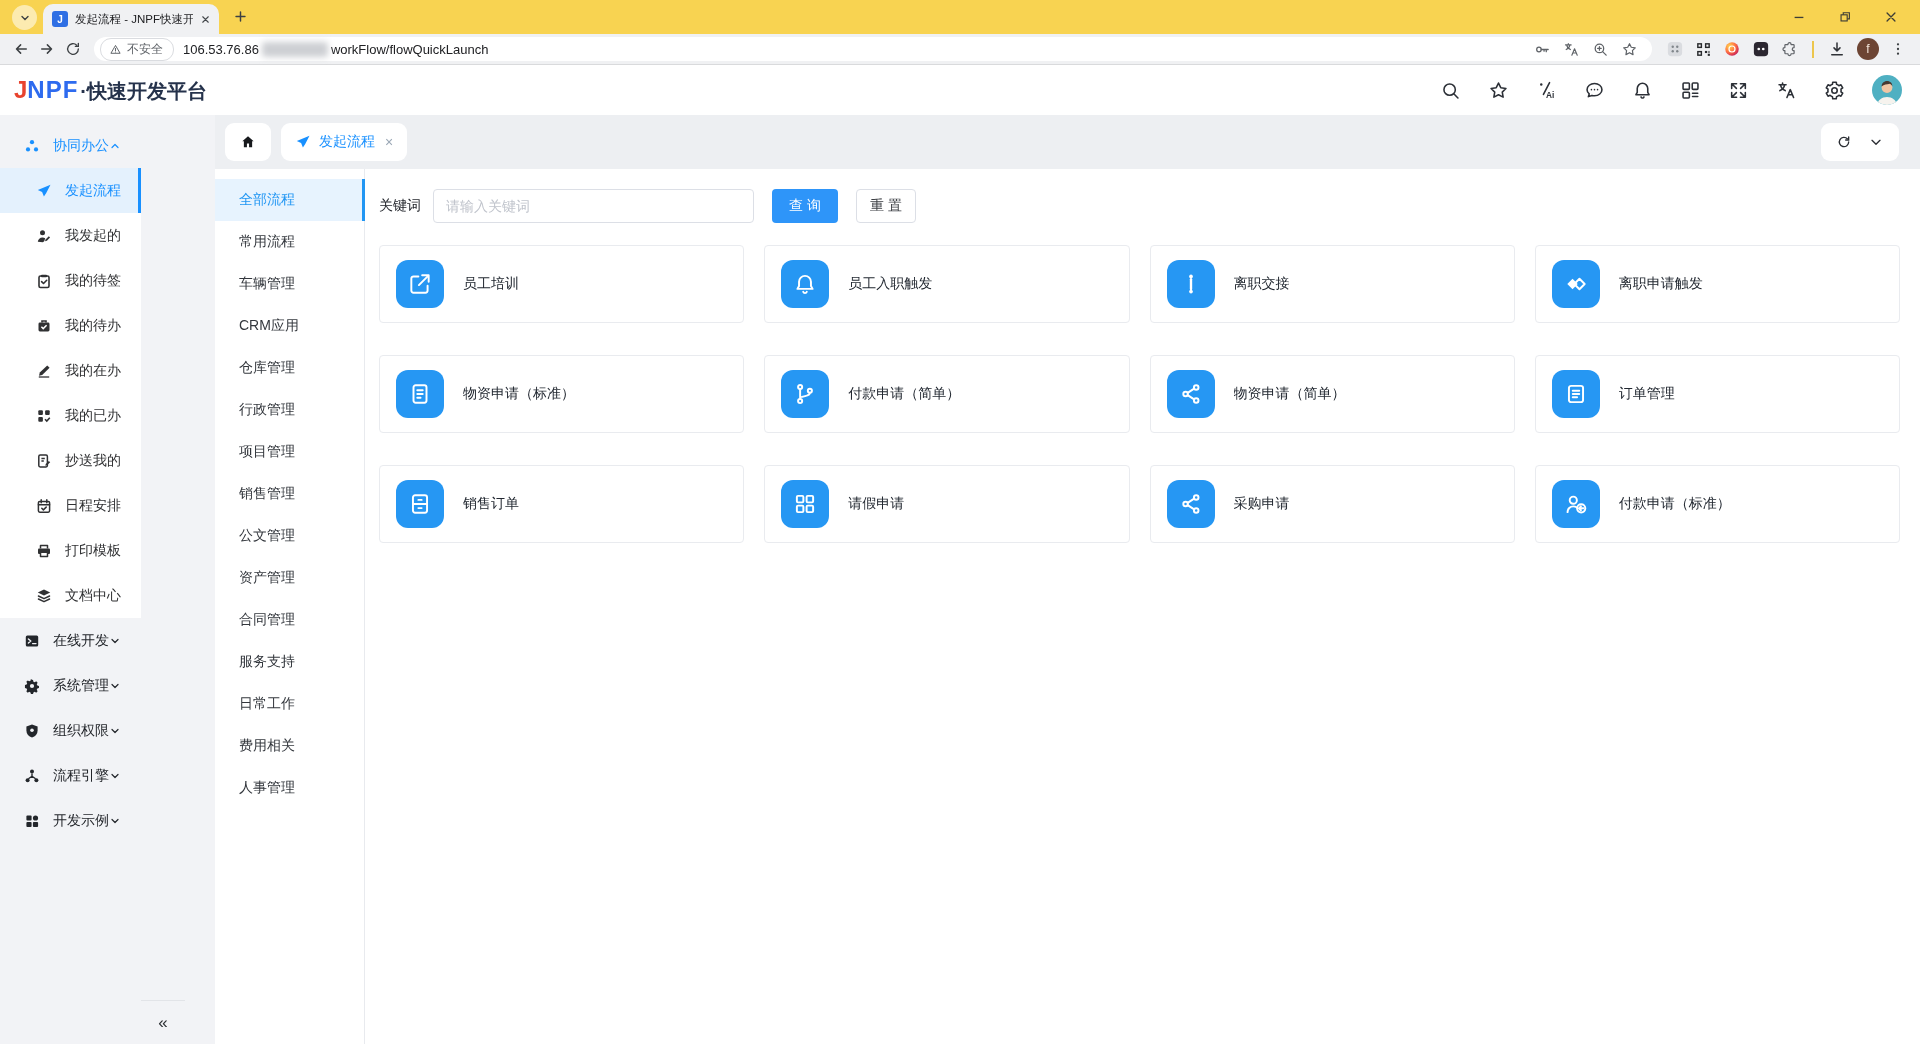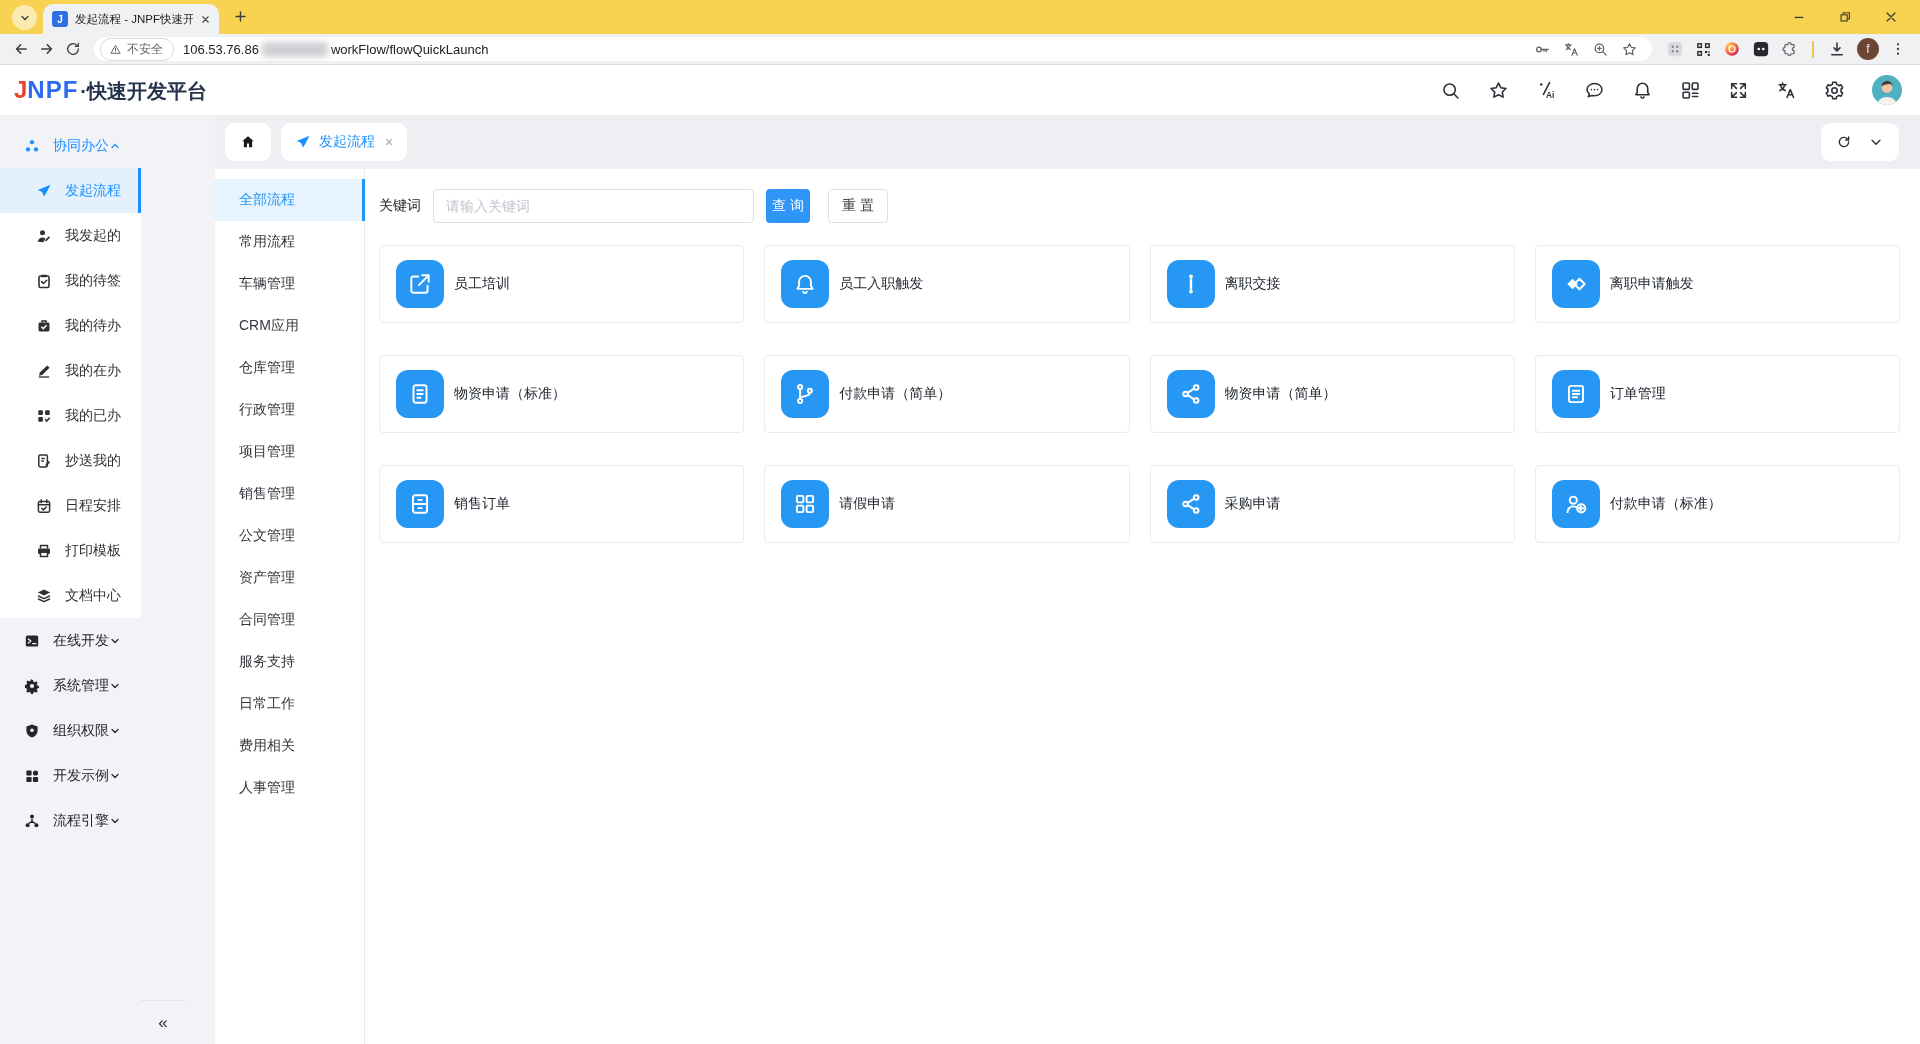--- a/index.html
+++ b/index.html
@@ -85,26 +85,26 @@
   .cat-item.active::after{content:"";position:absolute;right:-1px;top:0;bottom:0;width:3px;background:var(--cat-accent,#2196f3)}
 
   .main{flex:1;padding:20px 20px 0 14px;overflow:hidden}
   .search-row{display:flex;align-items:center;font-size:14px}
   .search-label{margin-right:12px;color:#23262c}
   .search-input{width:321px;height:34px;border:1px solid #dcdfe6;border-radius:4px;padding:0 12px;font-size:14px;
                 color:#be185d;outline:none;font-family:inherit}
   .search-input::placeholder{color:#c0c4cc}
   .btn{height:34px;border-radius:4px;font-size:14px;display:flex;align-items:center;justify-content:center;
        cursor:pointer;border:1px solid transparent;font-family:inherit}
-  .btn-primary{background:var(--btn-blue,#2e95f9);color:#fff;width:44px;margin-left:12px}
+  .btn-primary{background:var(--btn-blue,#2e95f9);color:#fff;width:66px;margin-left:18px}
   .btn-plain{background:#fff;border-color:#dcdfe6;color:#3a3d42;width:60px;margin-left:18px}
 
   .card-grid{display:grid;grid-template-columns:repeat(4,1fr);column-gap:20px;row-gap:32px;margin-top:22px}
   .card{height:78px;background:#fff;border:1px solid #e9ebef;border-radius:4px;display:flex;align-items:center;
-        padding:0 12px 0 16px;gap:10px;cursor:pointer}
+        padding:0 12px 0 16px;gap:19px;cursor:pointer}
   .card-icon{width:48px;height:48px;border-radius:12px;background:var(--card-blue,#2697f3);color:#fff;
              display:flex;align-items:center;justify-content:center;flex:0 0 48px}
   .card-icon svg{width:26px;height:26px}
   .card-label{font-size:14px;color:#222831;white-space:nowrap;overflow:hidden}
 </style>
 </head>
 <body>
 
 <div class="screen">
 
@@ -503,44 +503,44 @@
             </span>
             <span>组织权限</span>
             <span class="chev down">
               <svg viewBox="0 0 16 16" fill="none" stroke="currentColor" stroke-width="1.6" stroke-linecap="round" stroke-linejoin="round" width="12" height="12">
                 <path d="M4 6l4 4 4-4"></path>
               </svg>
             </span>
           </div>
           <div class="sb-group">
             <span class="icon">
+              <svg viewBox="0 0 16 16">
+                <circle cx="8" cy="3.6" r="2" fill="currentColor"></circle>
+                <circle cx="3.6" cy="12.2" r="2" fill="currentColor"></circle>
+                <circle cx="12.4" cy="12.2" r="2" fill="currentColor"></circle>
+                <path d="M8 5.6v2.6M8 8.2l-3.6 2.6M8 8.2l3.6 2.6" fill="none" stroke="currentColor" stroke-width="1.4"></path>
+              </svg>
+            </span>
+            <span>流程引擎</span>
+            <span class="chev down">
+              <svg viewBox="0 0 16 16" fill="none" stroke="currentColor" stroke-width="1.6" stroke-linecap="round" stroke-linejoin="round" width="12" height="12">
+                <path d="M4 6l4 4 4-4"></path>
+              </svg>
+            </span>
+          </div>
+          <div class="sb-group">
+            <span class="icon">
               <svg viewBox="0 0 16 16" fill="currentColor">
                 <rect x="2.4" y="2.4" width="5.2" height="5.2" rx="1"></rect>
                 <rect x="8.9" y="2.4" width="5.2" height="5.2" rx="2.6"></rect>
                 <rect x="2.4" y="8.9" width="5.2" height="5.2" rx="1"></rect>
                 <rect x="8.9" y="8.9" width="5.2" height="5.2" rx="1"></rect>
               </svg>
             </span>
             <span>开发示例</span>
-            <span class="chev down">
-              <svg viewBox="0 0 16 16" fill="none" stroke="currentColor" stroke-width="1.6" stroke-linecap="round" stroke-linejoin="round" width="12" height="12">
-                <path d="M4 6l4 4 4-4"></path>
-              </svg>
-            </span>
-          </div>
-          <div class="sb-group">
-            <span class="icon">
-              <svg viewBox="0 0 16 16">
-                <circle cx="8" cy="3.6" r="2" fill="currentColor"></circle>
-                <circle cx="3.6" cy="12.2" r="2" fill="currentColor"></circle>
-                <circle cx="12.4" cy="12.2" r="2" fill="currentColor"></circle>
-                <path d="M8 5.6v2.6M8 8.2l-3.6 2.6M8 8.2l3.6 2.6" fill="none" stroke="currentColor" stroke-width="1.4"></path>
-              </svg>
-            </span>
-            <span>流程引擎</span>
             <span class="chev down">
               <svg viewBox="0 0 16 16" fill="none" stroke="currentColor" stroke-width="1.6" stroke-linecap="round" stroke-linejoin="round" width="12" height="12">
                 <path d="M4 6l4 4 4-4"></path>
               </svg>
             </span>
           </div>
         </div>
       <div class="sb-collapse">«</div>
     </aside>
 

